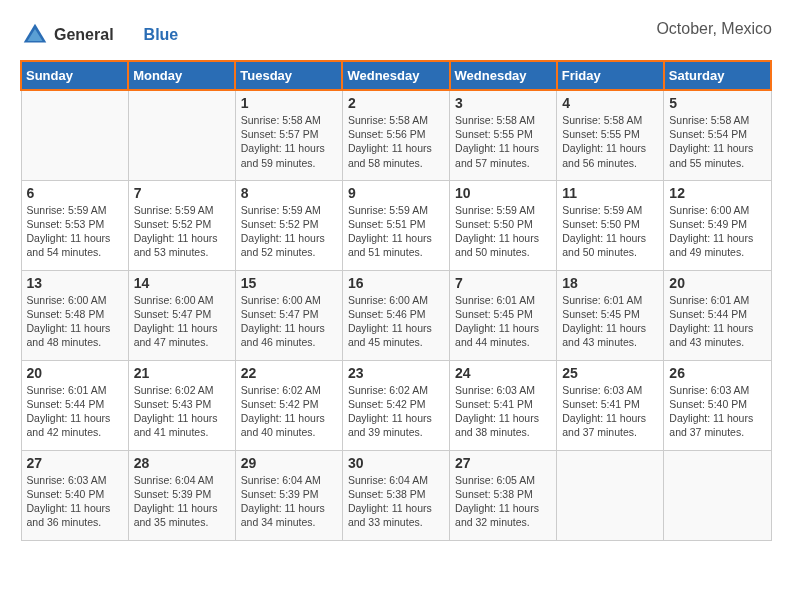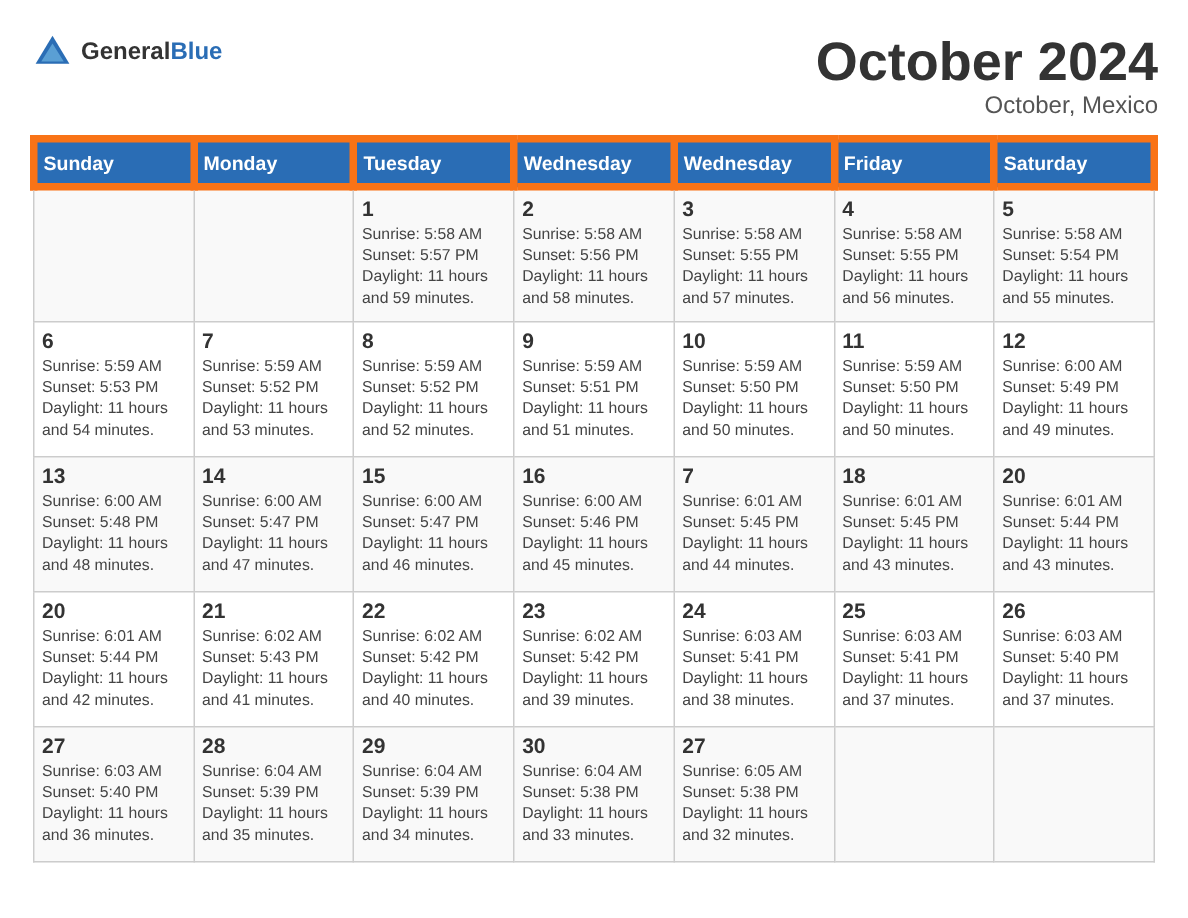--- a/index.html
+++ b/index.html
@@ -28,20 +28,21 @@
     }
     .logo-general {
       font-size: 16px;
       font-weight: bold;
       color: #333;
     }
     .logo-blue {
       font-size: 16px;
       font-weight: bold;
       color: #2a6db5;
+      margin-left: 30px;
     }
     .logo-icon {
       width: 30px;
       height: 30px;
     }
     .title-block {
       text-align: right;
     }
     .month-title {
       font-size: 36px;
@@ -57,21 +58,21 @@
       border-collapse: collapse;
       table-layout: fixed;
     }
     thead tr th {
       background: #2a6db5;
       color: #fff;
       font-size: 13px;
       font-weight: bold;
       padding: 6px 4px;
       text-align: left;
-      border: 5px solid #f97316;
+      border: 2px solid #f97316;
     }
     tbody tr td {
       vertical-align: top;
       padding: 4px 5px;
       border: 1px solid #ccc;
       font-size: 11px;
       color: #333;
       min-height: 80px;
       height: 90px;
     }
@@ -101,21 +102,20 @@
     <svg class="logo-icon" viewBox="0 0 40 40" xmlns="http://www.w3.org/2000/svg">
       <polygon points="20,5 35,30 5,30" fill="#2a6db5"></polygon>
       <polygon points="20,12 30,28 10,28" fill="#5a9fd4"></polygon>
     </svg>
     <div class="logo-text">
       <span class="logo-general">General</span>
       <span class="logo-blue">Blue</span>
     </div>
   </div>
   <div class="title-block">
-    <div class="month-title">October 2024</div>
     <div class="location">October, Mexico</div>
   </div>
 </div>
 
 <table>
   <thead>
     <tr>
     <th>Sunday</th>
         <th>Monday</th>
         <th>Tuesday</th>

